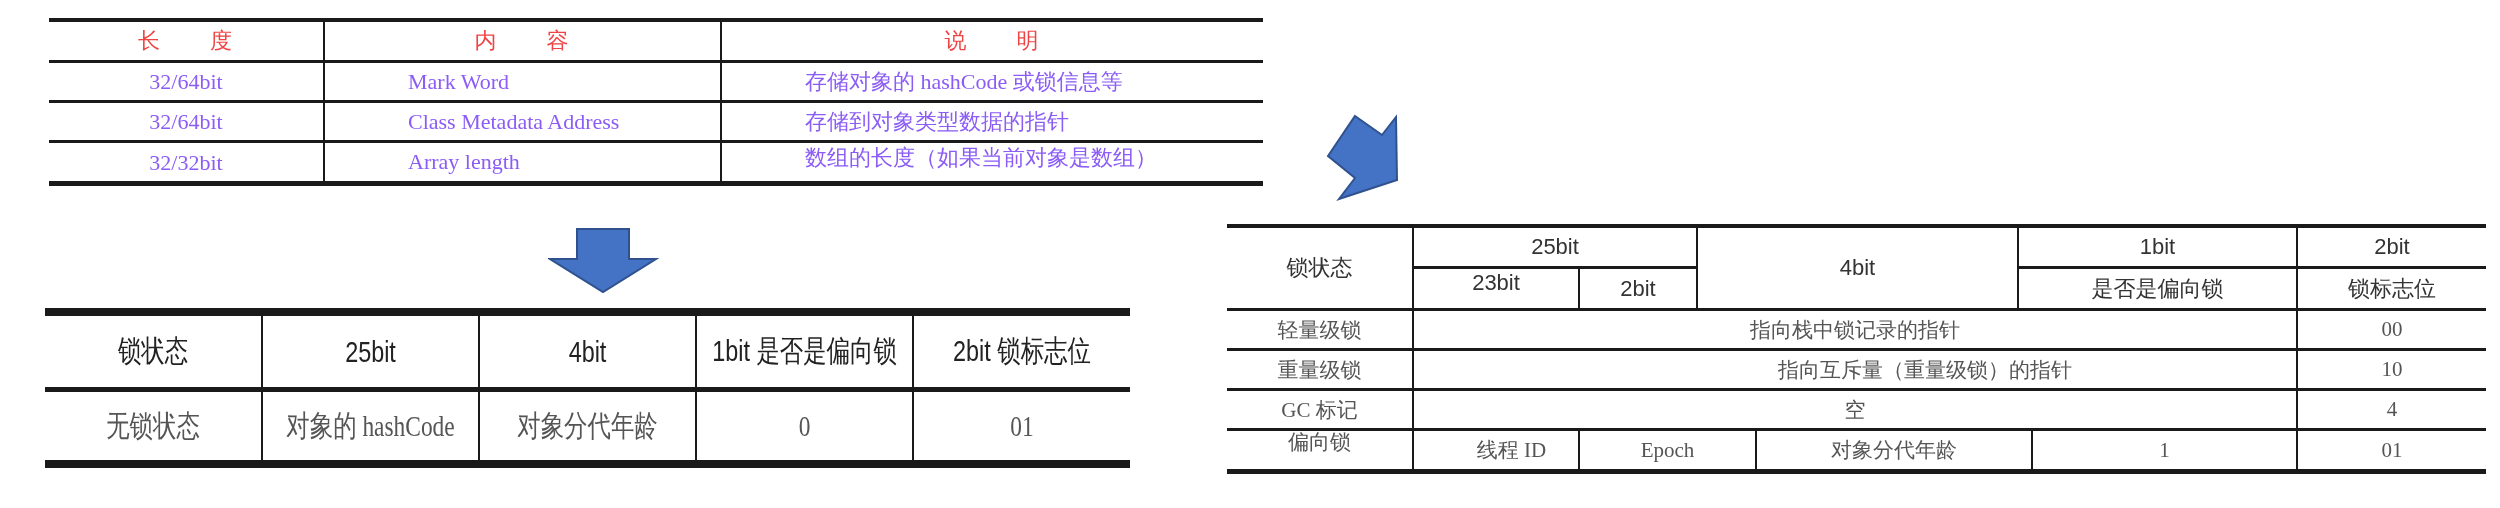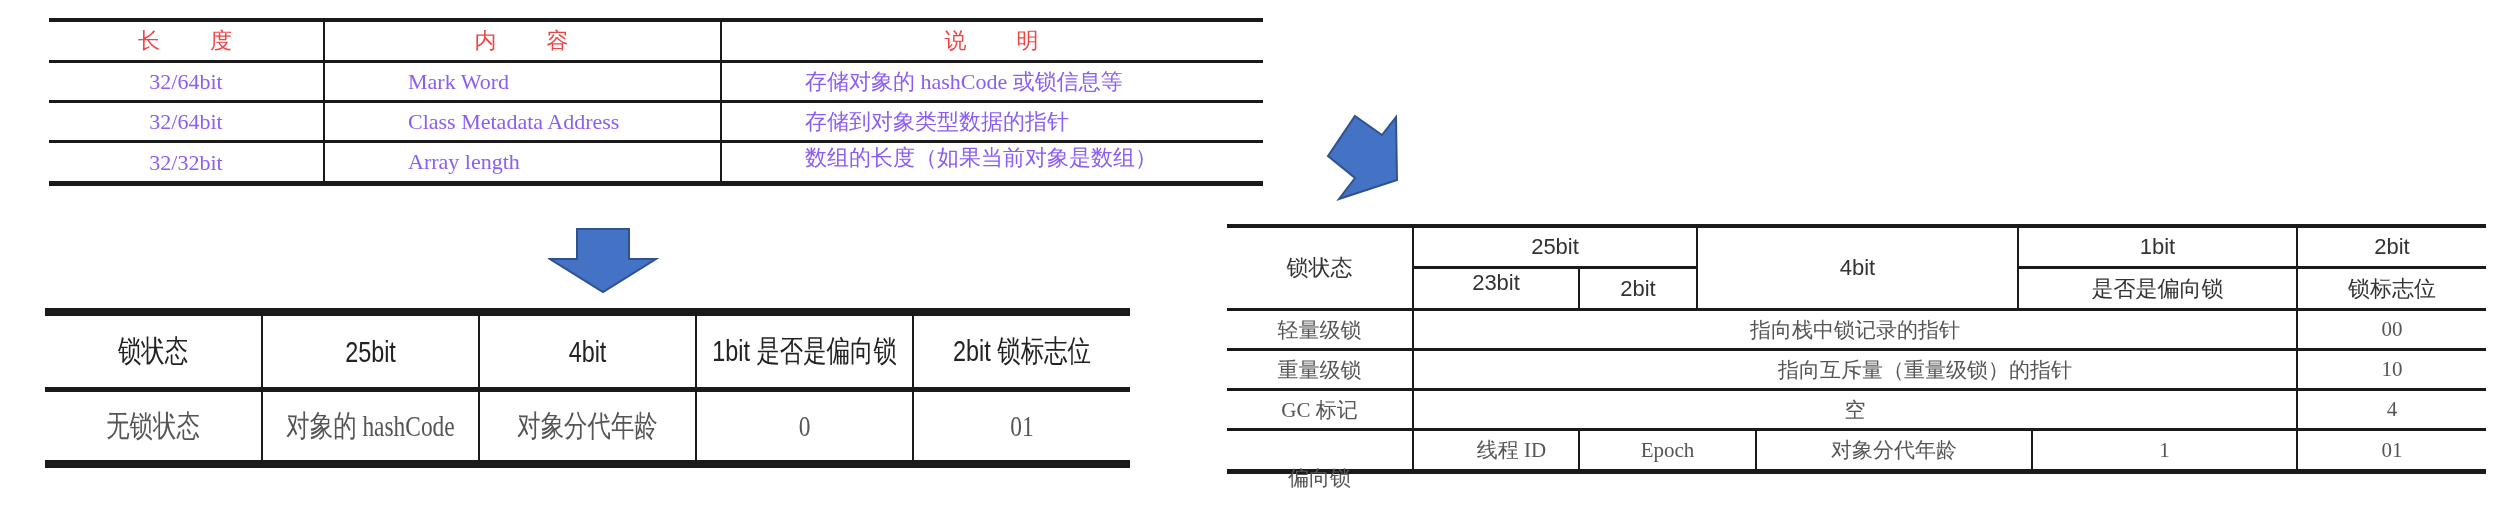--- a/index.html
+++ b/index.html
@@ -117,19 +117,19 @@
   <div class="cell body" style="left:2298px; top:311px; width:188px; height:37px;">00</div>
 
   <div class="cell body" style="left:1227px; top:351px; width:185px; height:37px;">重量级锁</div>
   <div class="cell body" style="left:1414px; top:351px; width:882px; height:37px; padding-left:140px;">指向互斥量（重量级锁）的指针</div>
   <div class="cell body" style="left:2298px; top:351px; width:188px; height:37px;">10</div>
 
   <div class="cell body" style="left:1227px; top:391px; width:185px; height:37px;">GC 标记</div>
   <div class="cell body" style="left:1414px; top:391px; width:882px; height:37px;">空</div>
   <div class="cell body" style="left:2298px; top:391px; width:188px; height:37px;">4</div>
 
-  <div class="cell body" style="left:1227px; top:455px; width:185px; height:46px;text-align:center;">偏向锁</div>
+  <div class="cell body" style="left:1227px; top:419px; width:185px; height:46px;text-align:center;">偏向锁</div>
   <div class="cell body" style="left:1414px; top:431px; width:195px; height:38px;">线程 ID</div>
   <div class="cell body" style="left:1580px; top:431px; width:175px; height:38px;">Epoch</div>
   <div class="cell body" style="left:1757px; top:431px; width:274px; height:38px;">对象分代年龄</div>
   <div class="cell body" style="left:2033px; top:431px; width:263px; height:38px;">1</div>
   <div class="cell body" style="left:2298px; top:431px; width:188px; height:38px;">01</div>
 </div>
 
 </body></html>

